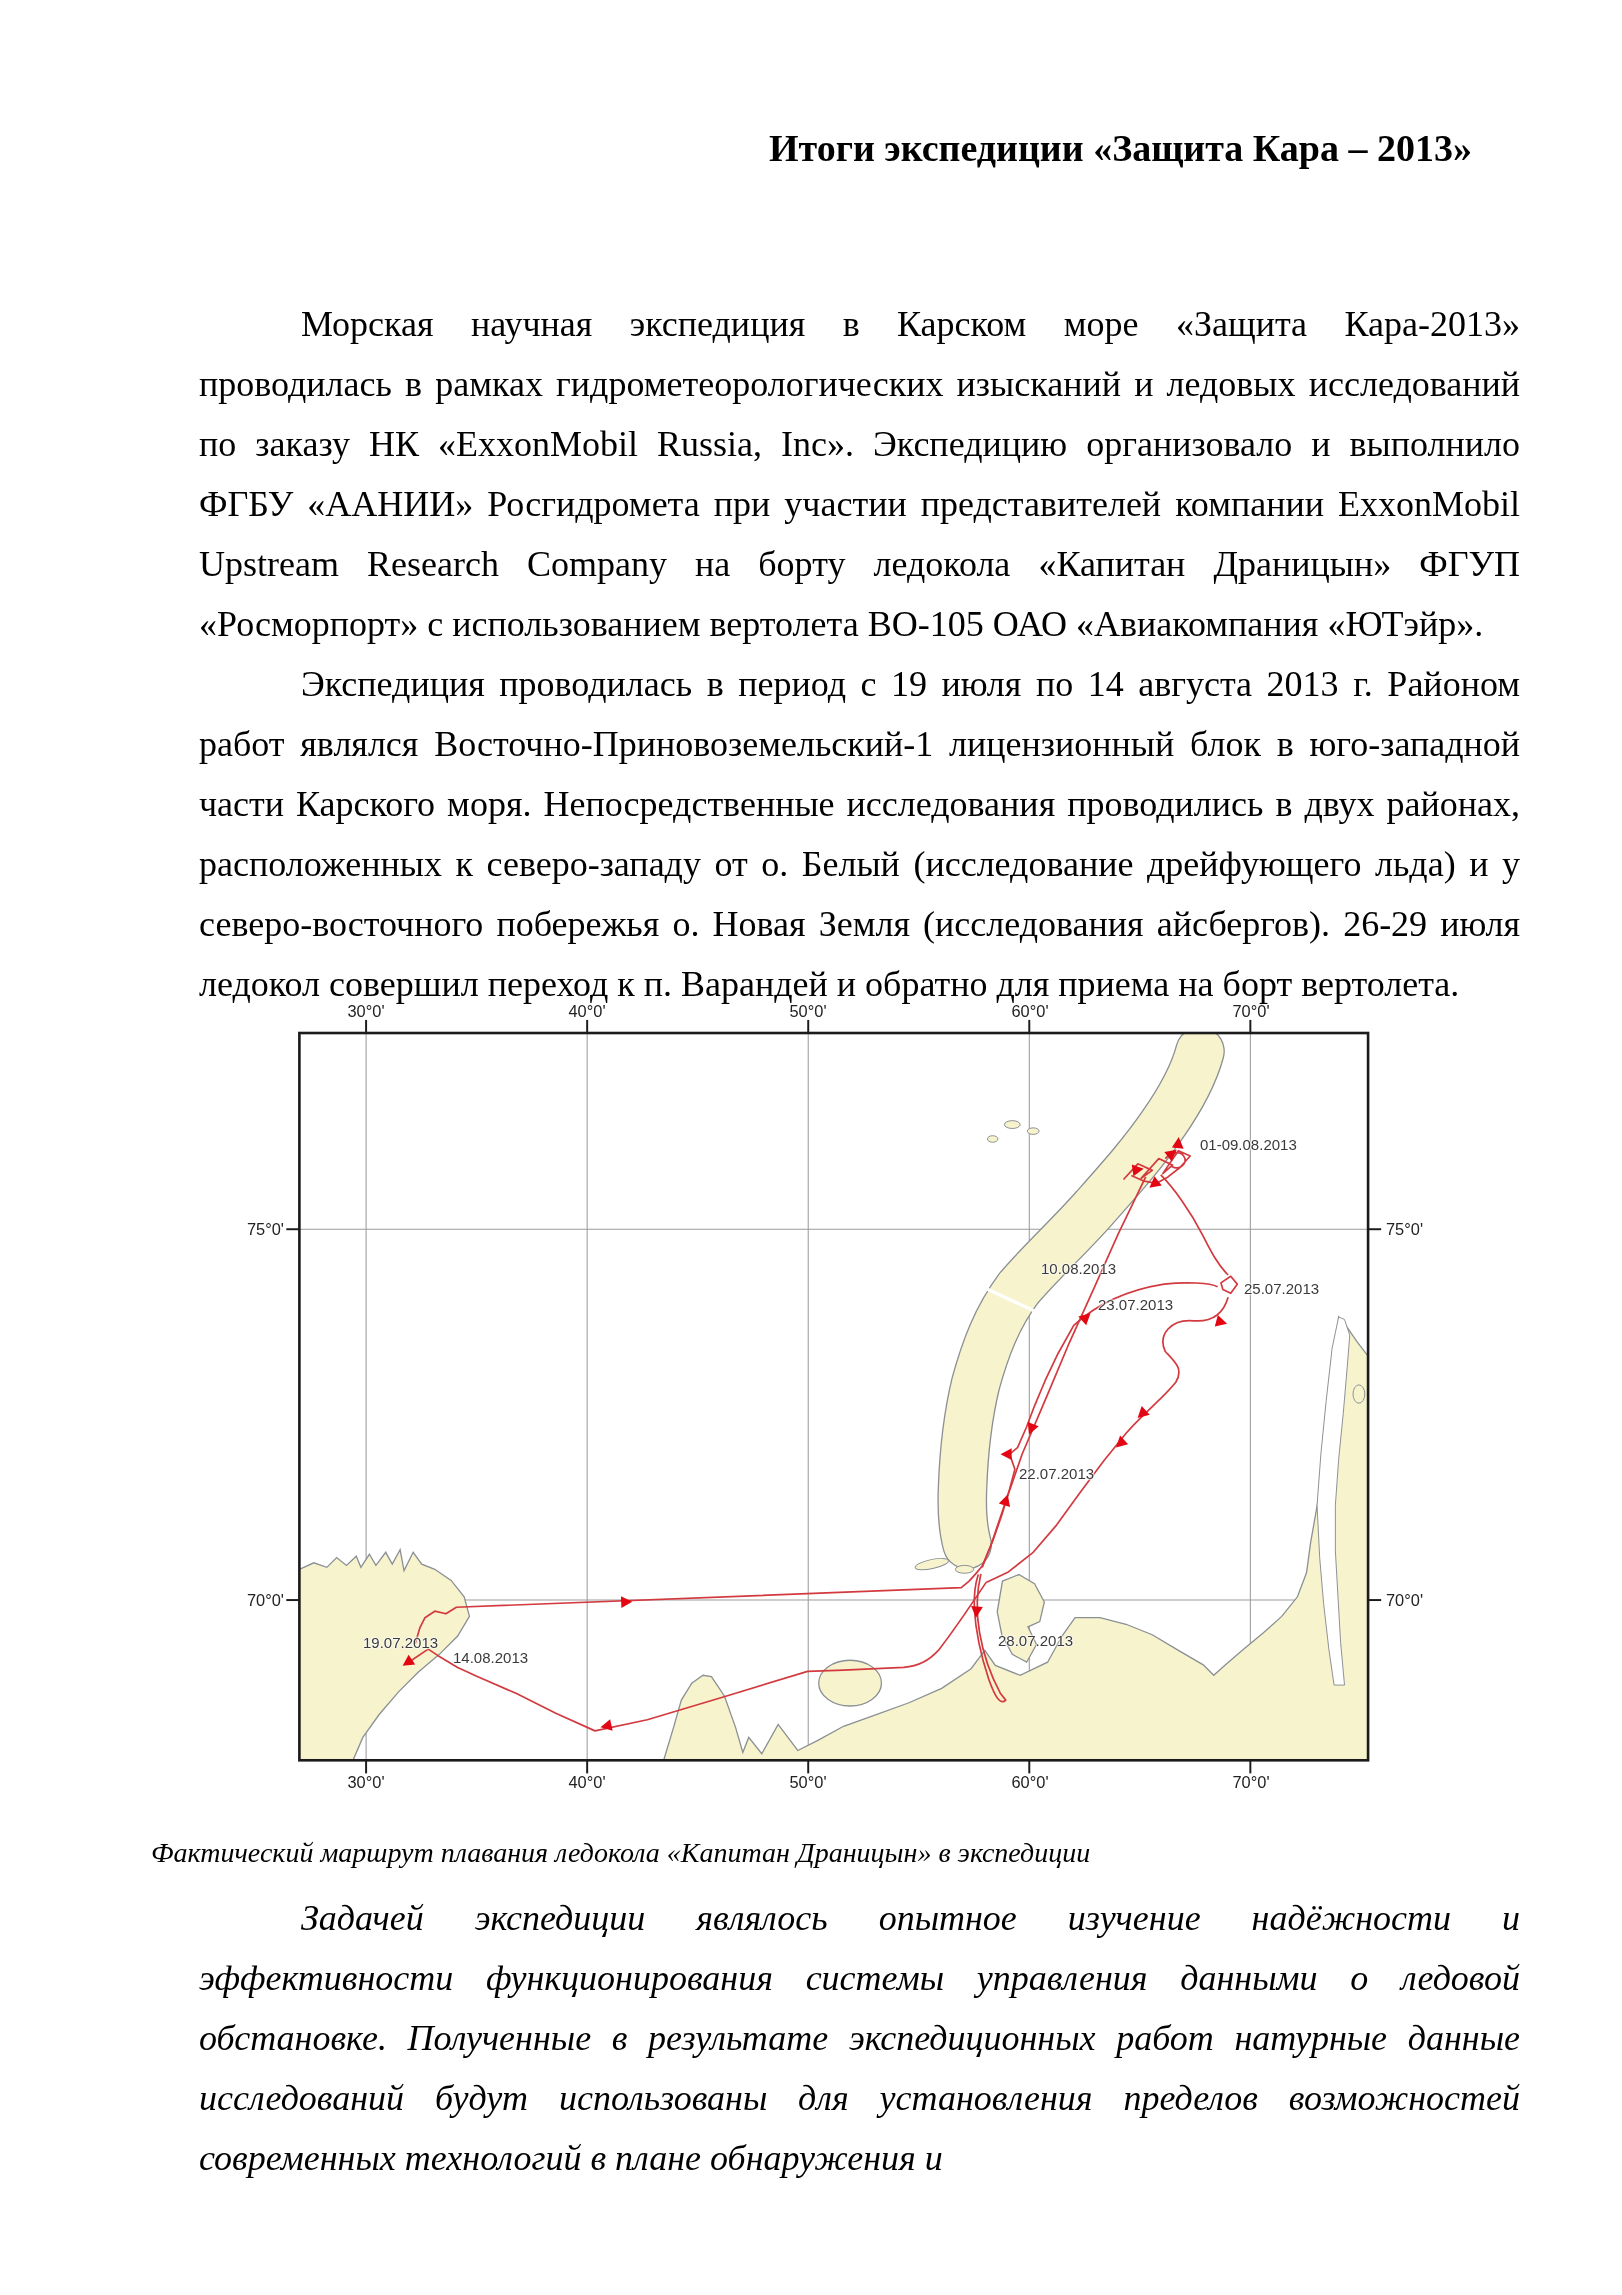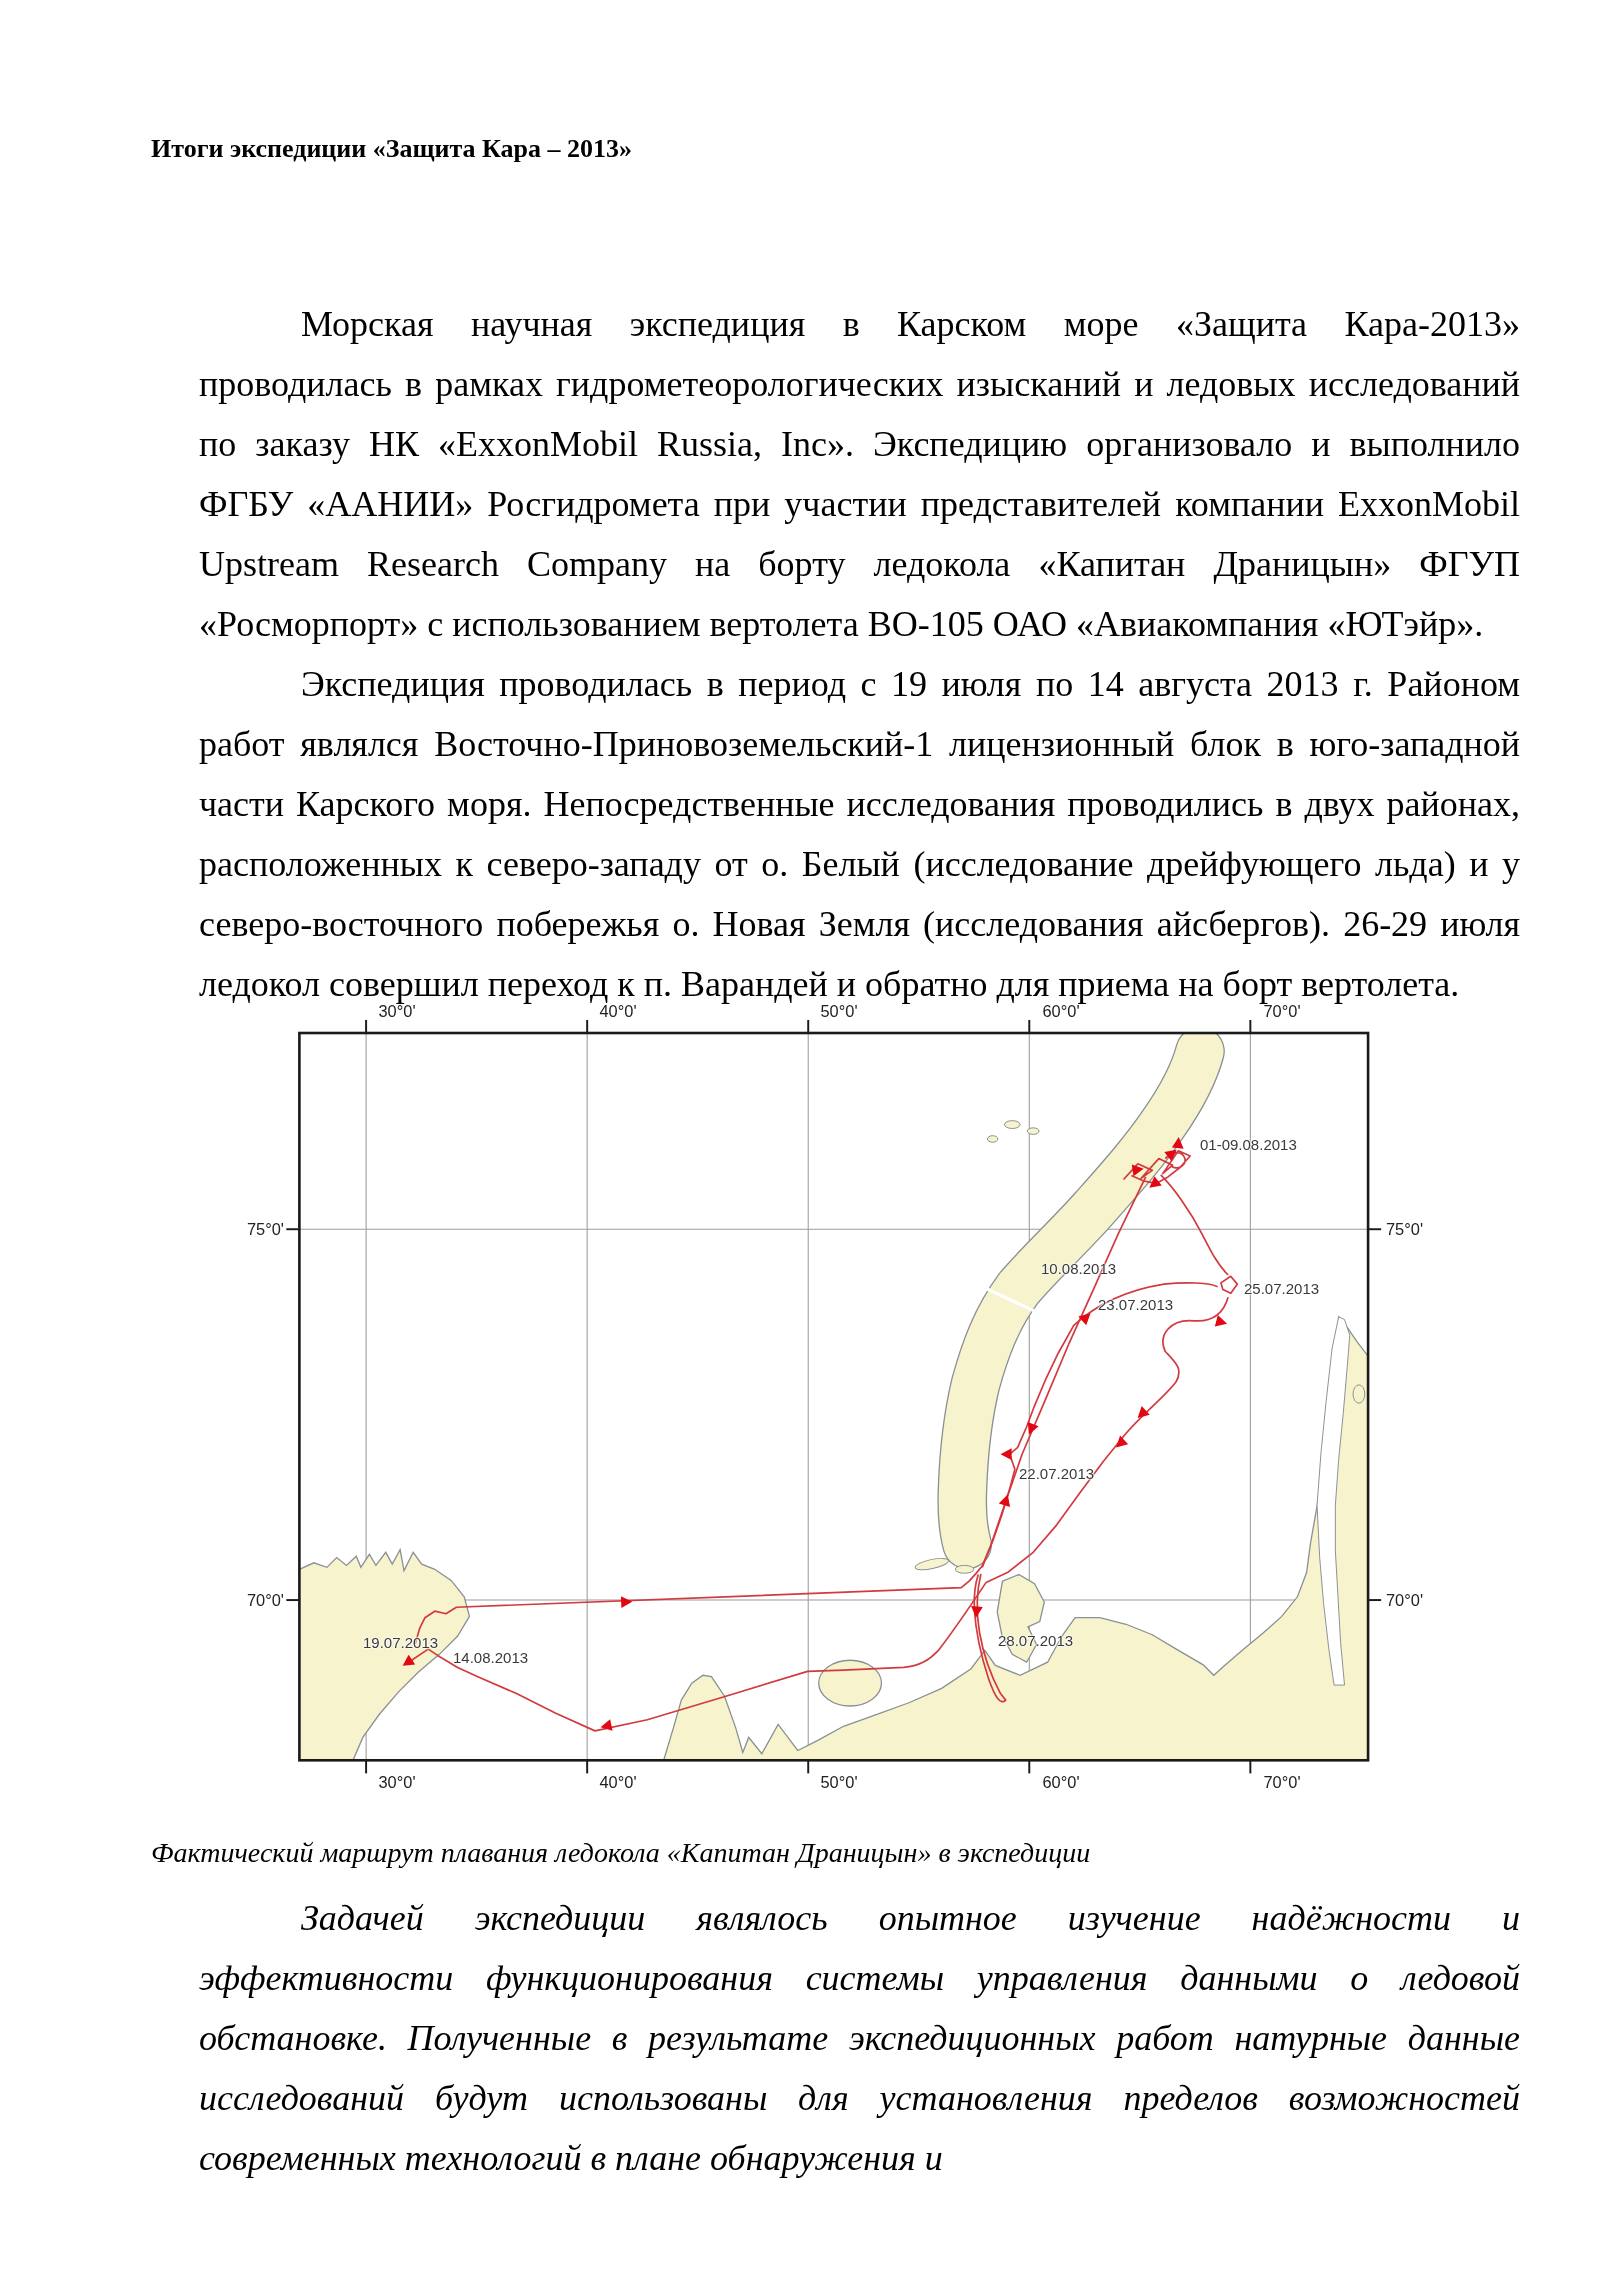--- a/index.html
+++ b/index.html
@@ -1,35 +1,35 @@
 <!DOCTYPE html>
 <html style="font-size:10.5px"><head>
 <meta charset="utf-8">
 <style>
   html,body{margin:0;padding:0;background:#888;}
   .page{position:relative;width:1622px;height:2295px;background:#ffffff;
         font-family:"Liberation Serif",serif;color:#000;overflow:hidden;margin:0 auto;}
-  .title-block{position:absolute;top:116px;left:151px;width:1321px;text-align:left;
-        font-weight:bold;font-size:26px;line-height:65px;}
+  .title-block{position:absolute;top:116px;left:151px;width:1321px;text-align:right;
+        font-weight:bold;font-size:38px;line-height:65px;}
   .body-block{position:absolute;left:151px;width:1321px;font-size:36px;line-height:60px;
         text-align:justify;margin-left:48px;}
   .body-block p{margin:0;text-indent:102px;}
   #body-intro{top:294px;}
   #body-final{top:1888px;font-style:italic;}
   .caption-block{position:absolute;top:1827px;left:151px;width:1321px;text-align:left;
         font-style:italic;font-size:28px;line-height:52px;}
   
   #map{position:absolute;left:281px;top:982px;width:1112px;height:811px;
        font-family:"Liberation Sans",sans-serif;}
   #map svg{position:absolute;left:0;top:0;}
   .maplabel{position:absolute;font-size:15px;color:#3a3a3a;white-space:nowrap;
        transform:translateY(-50%);
        text-shadow:0 0 2px #fff,0 0 2px #fff,0 0 2px #fff,0 0 2px #fff;}
   .axis{position:absolute;font-size:16.4px;color:#222;white-space:nowrap;}
-  .axis.top,.axis.bottom{transform:translate(-50%,-50%);margin-left:31px;}
+  .axis.top,.axis.bottom{transform:translate(-50%,-50%);}
   .axis.left{width:72px;text-align:right;transform:translateY(-50%);}
   .axis.right{transform:translateY(-50%);}
 </style>
 </head>
 <body>
 
 <div class="page">
 
   <div class="title-block">
     <div>Итоги экспедиции «Защита Кара – 2013»</div>

